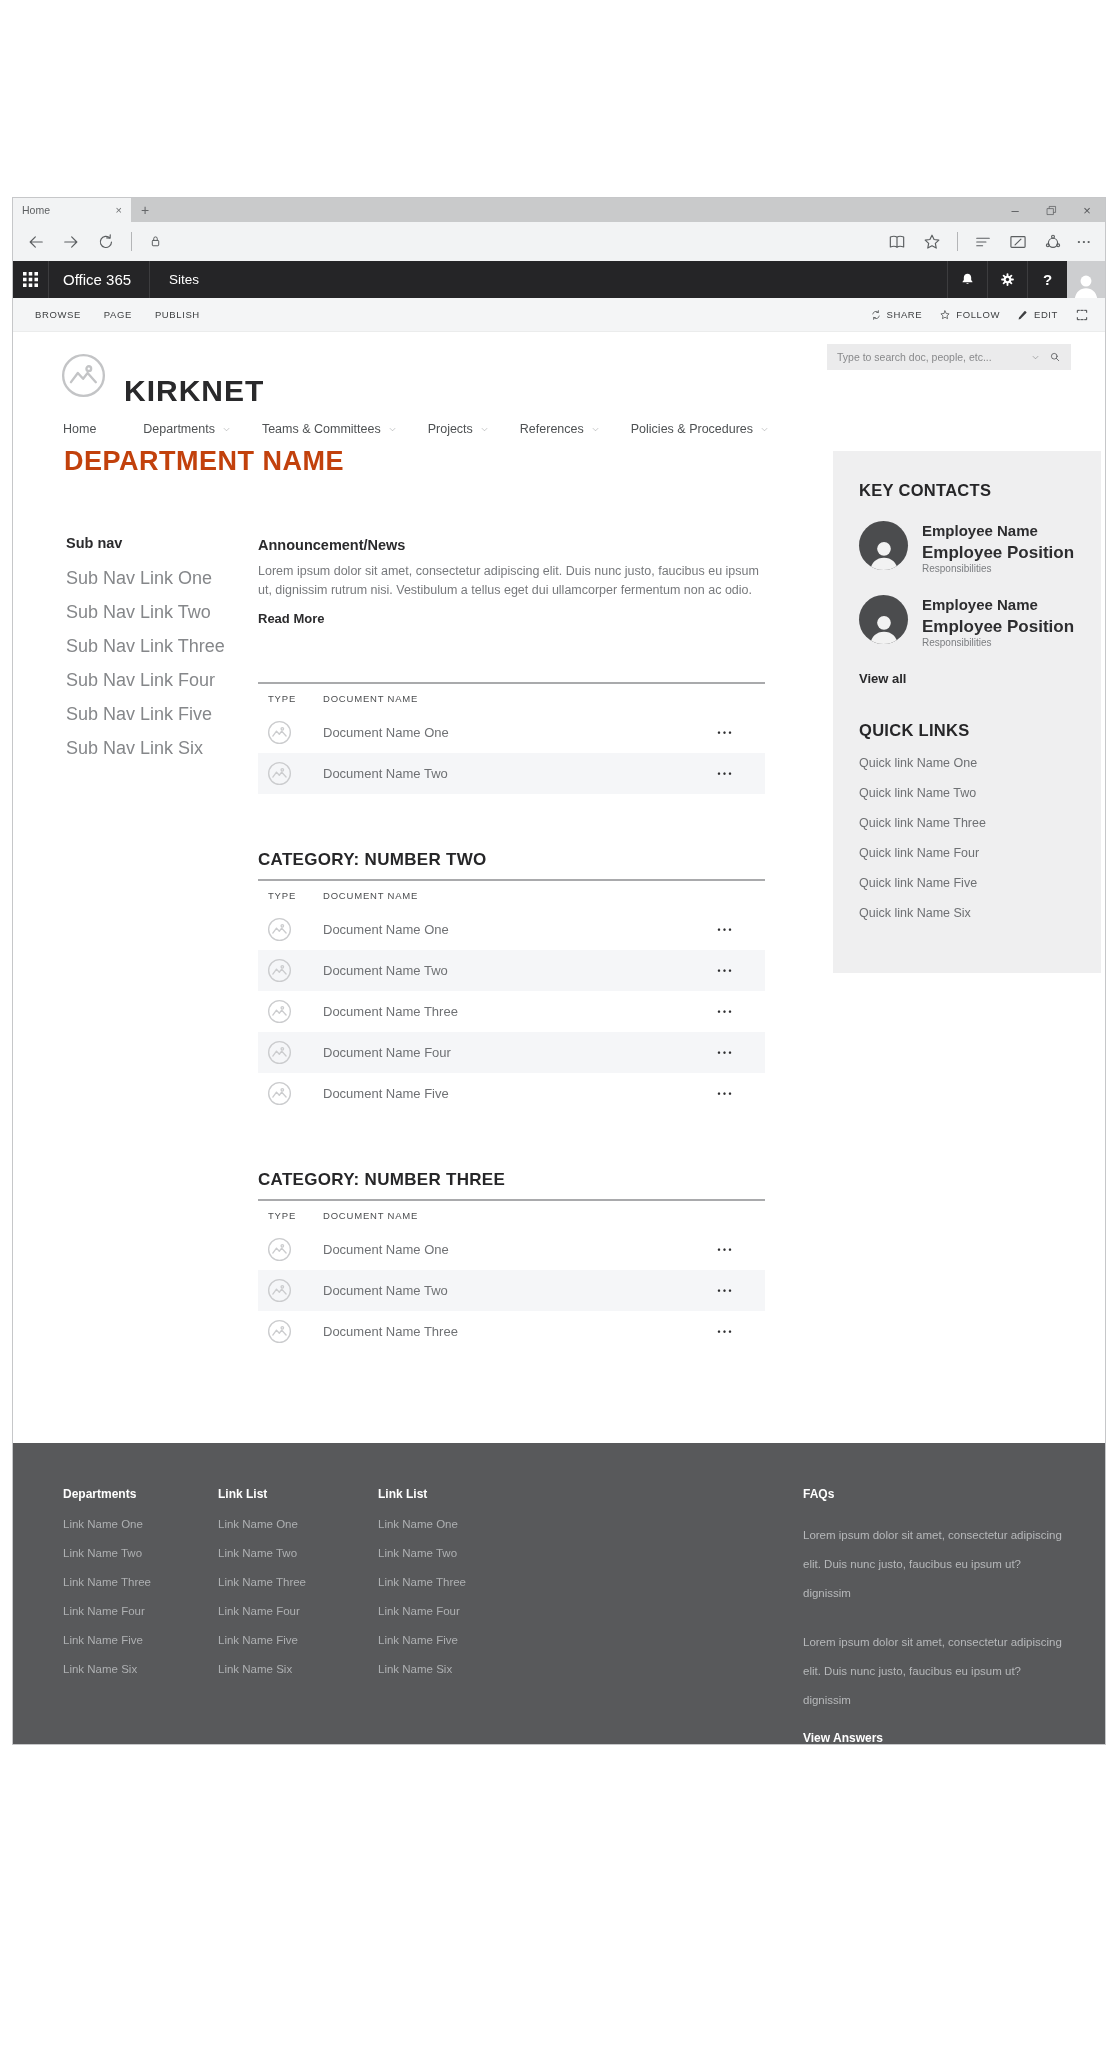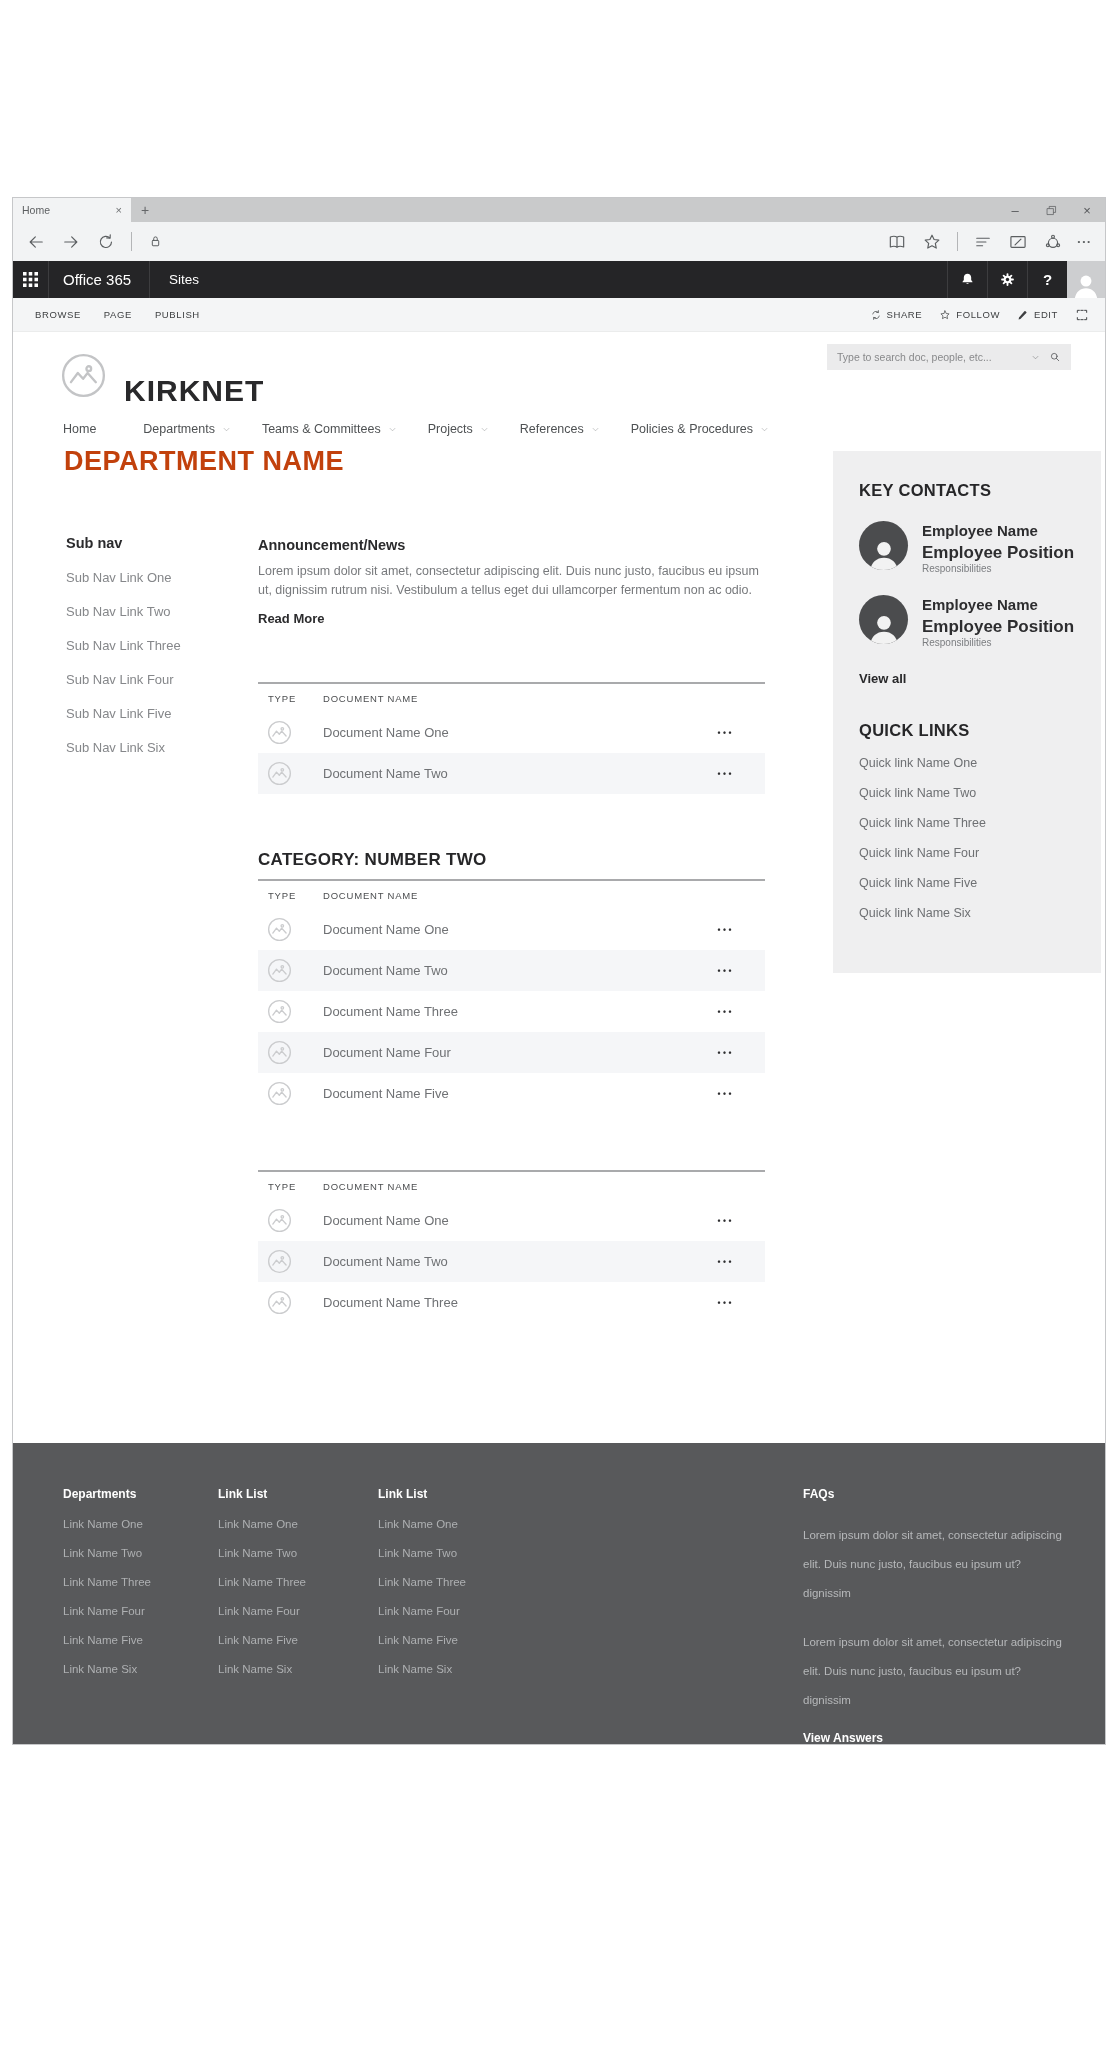--- a/index.html
+++ b/index.html
@@ -64,21 +64,21 @@
   .search-mag { width:12px; height:12px; color:#3f4143; flex:none; }
 
   .mainnav { position:absolute; left:50px; top:90px; display:flex; align-items:center; }
   .nav-item { display:flex; align-items:center; font-size:12.5px; color:#4e5153; margin-right:31px; cursor:default; }
   .nav-caret { width:9px; height:9px; margin-left:7px; color:#98999b; }
 
   .page-title { position:absolute; left:51px; top:114px; font-size:27px; font-weight:800; letter-spacing:.5px; color:#c2410c; }
 
   .subnav { position:absolute; left:53px; top:203px; width:180px; }
   .subnav-heading { font-size:14.5px; font-weight:800; color:#2b2b2d; }
-  .subnav-link { margin-top:20px; font-size:13px; line-height:14px; color:#85878a; }
+  .subnav-link { margin-top:20px; font-size:18px; line-height:14px; color:#85878a; }
 
   .main { position:absolute; left:245px; top:205px; width:507px; }
   .ann-heading { font-size:14.5px; font-weight:800; color:#2b2b2d; }
   .ann-body { margin-top:9px; width:505px; font-size:12.5px; line-height:19px; color:#77797c; }
   .read-more { margin-top:11px; font-size:13px; font-weight:800; color:#2b2b2d; }
 
   .category { margin-top:56px; }
   .cat-title { font-size:17px; font-weight:800; letter-spacing:.3px; color:#262628; line-height:20px; margin:0; }
   .cat-rule { margin-top:9px; height:2px; background:#a9aaac; }
   .cat-head { margin-top:9px; position:relative; height:12px; font-size:9.5px; letter-spacing:.8px; color:#4b4d4f; }
@@ -446,20 +446,21 @@
                     <circle cx="14.7" cy="8.5" r="1.2"></circle>
                   </svg>
                   </span>
                   <span class="doc-name">Document Name Five</span>
                   <span class="doc-more">•••</span>
                 </div>
               </div>
           </section>
 
           <section class="category">
+            <h2 class="cat-title">CATEGORY: NUMBER THREE</h2>
             <div class="cat-rule"></div>
             <div class="cat-head">
               <span class="col-type">TYPE</span>
               <span class="col-name">DOCUMENT NAME</span>
             </div>
             <div class="rows">
 
                 <div class="doc-row">
                   <span class="doc-icon">
                     <svg viewBox="0 0 24 24" class="icon-stroke">

